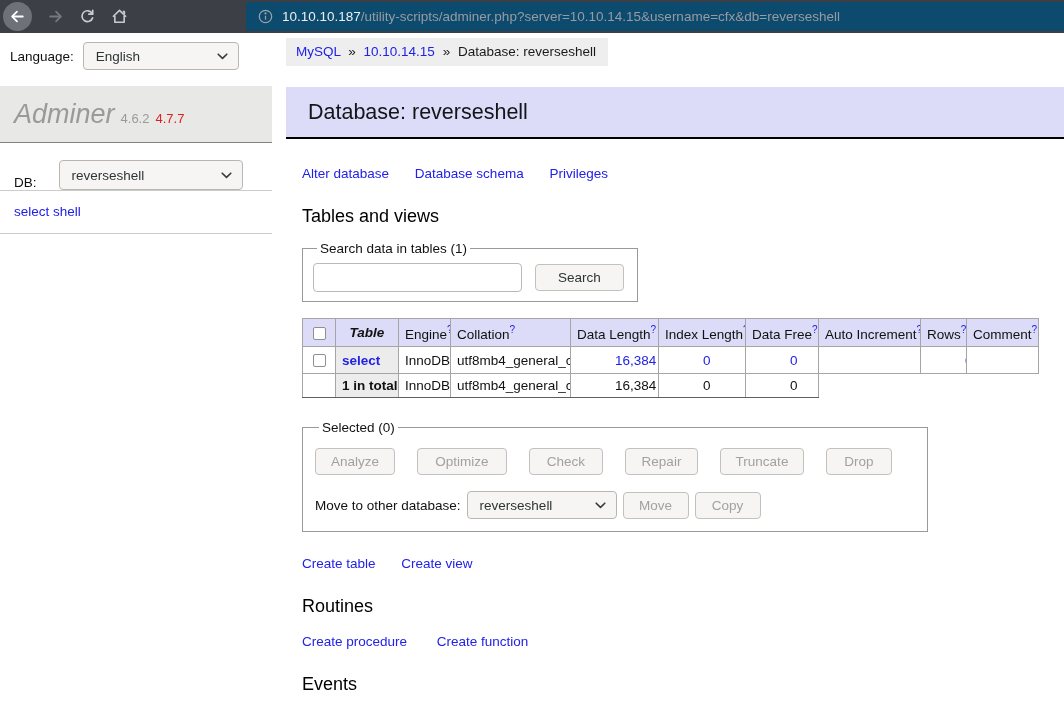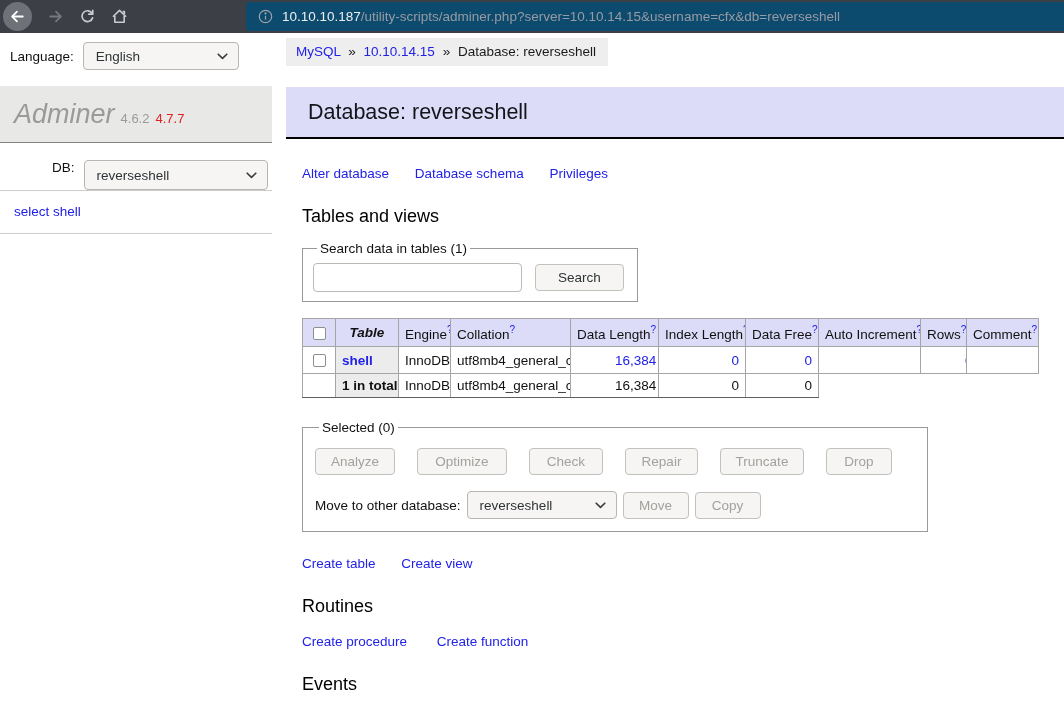--- a/index.html
+++ b/index.html
@@ -51,21 +51,21 @@
   
   .lang-row { display:flex; align-items:center; gap:9px; padding:9px 0 8px 10px; }
   .lang-select { width:156px; }
   .banner {
     background:#e8e8e6; border-bottom:1px solid #828282;
     padding:13px 0 12px 14px; margin-top:8px;
   }
   .banner .app { font-style:italic; color:#9a9a9a; font-size:27px; }
   .banner .ver { color:#9a9a9a; font-size:13px; margin-left:6px; }
   .banner .ver-new { color:#e02020; font-size:13px; margin-left:6px; }
-  .db-row { display:flex; align-items:flex-start; gap:9px; padding:17px 0 0 14px;margin-left:38px; }
+  .db-row { display:flex; align-items:flex-end; gap:22px; padding:17px 0 0 14px; }
   .db-select { width:184px; height:30px; }
   .menu-links { padding:19px 14px 13px 14px; line-height:18px; }
   .menu-links a { margin-right:22px; }
   .side-divider { border:none; border-top:1px solid #ccc; margin:0; }
   .table-item { padding:13px 14px 14px; }
 
   
   .breadcrumb {
     display:inline-block; background:#eee; padding:6px 12px 7px 10px; margin-top:5px;
     color:#1a1a1a;
@@ -91,21 +91,21 @@
   
   table.data {
     border-collapse:collapse; table-layout:fixed; width:736px; margin-top:16px;
     font-size:13.5px;
   }
   table.data td, table.data th { border:1px solid #a5a5a5; padding:4px 6px; overflow:hidden; white-space:nowrap; }
   table.data thead td, table.data thead th { background:#dcdcf8; height:28px; }
   table.data thead th { font-weight:700; text-align:center;font-style:italic; }
   table.data tbody tr.data-row td, table.data tbody tr.data-row th { height:27px; }
   table.data th.rowhead { background:#ececec; text-align:left; font-weight:700; }
-  table.data .num { text-align:right;padding-left:44px; }
+  table.data .num { text-align:left;padding-left:44px; }
   table.data a.num-link { color:#2121e8; }
   table.data a.tbl-link { color:#2121e8; font-weight:700; }
   table.data tr.totals td, table.data tr.totals th { border-bottom-color:#5f5f5f; height:24px; }
   sup.help a { color:#2121e8; font-size:10px; }
   .checkbox {
     display:inline-block; width:13px; height:13px; background:#fff;
     border:1px solid #8f8f8f; border-radius:2px; vertical-align:middle; cursor:pointer;
   }
   .cb-cell { text-align:center; }
 
@@ -245,21 +245,21 @@
             <td><span>Index Length</span><sup class="help"><a href="#">?</a></sup></td>
             <td><span>Data Free</span><sup class="help"><a href="#">?</a></sup></td>
             <td><span>Auto Increment</span><sup class="help"><a href="#">?</a></sup></td>
             <td><span>Rows</span><sup class="help"><a href="#">?</a></sup></td>
             <td><span>Comment</span><sup class="help"><a href="#">?</a></sup></td>
           </tr>
         </thead>
         <tbody>
           <tr class="data-row">
             <td class="cb-cell"><span class="checkbox"></span></td>
-            <th class="rowhead"><a href="#" class="tbl-link">shell</a></th>
+            <th class="rowhead"><a href="#" class="tbl-link">select</a></th>
             <td>InnoDB</td>
             <td>utf8mb4_general_ci</td>
             <td class="num"><a href="#" class="num-link">16,384</a></td>
             <td class="num"><a href="#" class="num-link">0</a></td>
             <td class="num"><a href="#" class="num-link">0</a></td>
             <td></td>
             <td class="num"><a href="#" class="num-link">0</a></td>
             <td></td>
           </tr>
           <tr class="totals">

